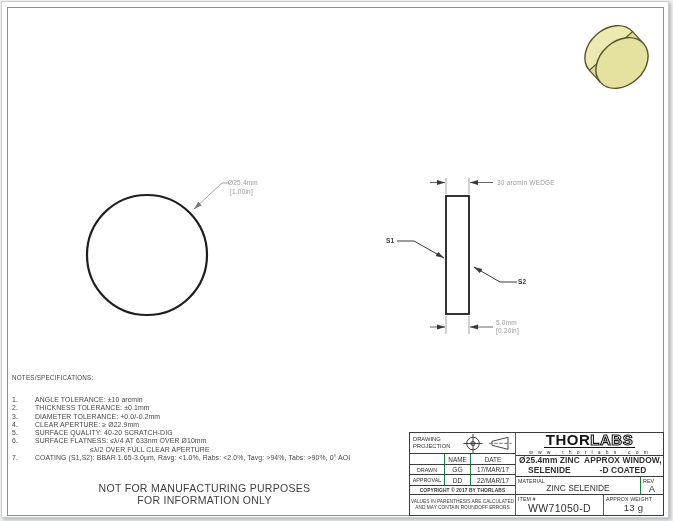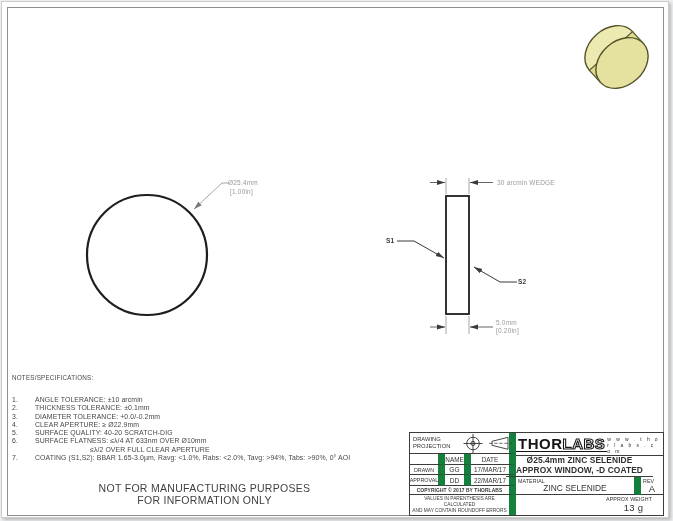--- a/index.html
+++ b/index.html
@@ -32,26 +32,26 @@
   .note-num { width: 23px; flex: 0 0 23px; }
   .note-cont { padding-left: 55px; }
 
   .stamp { position: absolute; left: 55px; top: 480px; width: 295px; text-align: center;
            font-size: 10.5px; line-height: 12.2px; color: #3f3f3f; letter-spacing: .3px; }
 
   
   .tblock { position: absolute; left: 407px; top: 430px; width: 255px; height: 84px;
             border: 1px solid #3c3c3c; font-size: 6px; color: #333; }
   .cell { position: absolute; border-color: #3c3c3c; }
-  .br { border-right: 7px solid #15803d; }
+  .br { border-right: 1px solid #15803d; }
   .bb { border-bottom: 1px solid #3c3c3c; }
   .ctr { display: flex; align-items: center; justify-content: center; text-align: center; }
   .lbl { position: absolute; left: 2px; top: 1px; font-size: 5.3px; color: #333; letter-spacing: .1px; }
 
-  .logo-wrap { display:flex; flex-direction:row; align-items:center; justify-content:center; height:100%; }
+  .logo-wrap { display:flex; flex-direction:column; align-items:center; justify-content:center; height:100%; }
   .logo-line { font-weight: bold; font-size: 15px; letter-spacing: .5px; line-height: 14px; color:#151515;
                border-bottom: 1.3px solid #151515; padding: 0 2px; }
   .logo-labs { color: #ffffff; -webkit-text-stroke: 1.1px #151515; }
   .logo-url { font-size: 5px; letter-spacing: 1.9px; color: #2e2e2e; margin-top: 1px; }
 
   .title-txt { font-size: 8.4px; line-height: 9.6px; font-weight: bold; color:#2f2f2f; letter-spacing:.1px; }
   .big { font-size: 10.5px; color: #2f2f2f; letter-spacing:.3px; }
   .copyright { font-size: 4.9px; font-weight: bold; letter-spacing:.1px; }
   .disclaimer { font-size: 4.8px; line-height: 6px; color:#3a3a3a; }
 </style>
@@ -194,32 +194,36 @@
       <div>AND MAY CONTAIN ROUNDOFF ERRORS</div>
     </div>
 
     <div class="cell bb" style="left:106px; top:0; width:147px; height:23px;">
       <div class="logo-wrap">
         <div class="logo-line"><span>THOR</span><span class="logo-labs">LABS</span></div>
         <div class="logo-url">w w w . t h o r l a b s . c o m</div>
       </div>
     </div>
 
-    <div class="cell bb ctr" style="left:96px; top:23px; width:147px; height:21px; flex-direction:column;">
+    <div class="cell bb ctr" style="left:106px; top:23px; width:147px; height:21px; flex-direction:row;">
       <div class="title-txt">Ø25.4mm ZINC SELENIDE</div>
       <div class="title-txt">APPROX WINDOW, -D COATED</div>
     </div>
 
     <div class="cell bb br ctr" style="left:106px; top:44px; width:125px; height:18px;">
       <span class="lbl">MATERIAL</span>
       <span style="font-size:8.4px; margin-top:4px;">ZINC SELENIDE</span>
     </div>
     <div class="cell bb ctr" style="left:231px; top:44px; width:22px; height:18px;">
       <span class="lbl">REV</span>
       <span style="font-size:9.5px; margin-top:5px;">A</span>
     </div>
 
+    <div class="cell br ctr" style="left:106px; top:62px; width:88px; height:20px;">
+      <span class="lbl">ITEM #</span>
+      <span class="big" style="margin-top:5px;">WW71050-D</span>
+    </div>
     <div class="cell ctr" style="left:194px; top:62px; width:59px; height:20px;">
       <span class="lbl">APPROX WEIGHT</span>
       <span style="font-size:9.5px; margin-top:5px; letter-spacing:.3px;">13 g</span>
     </div>
   </div>
 </div>
 
 </body></html>

